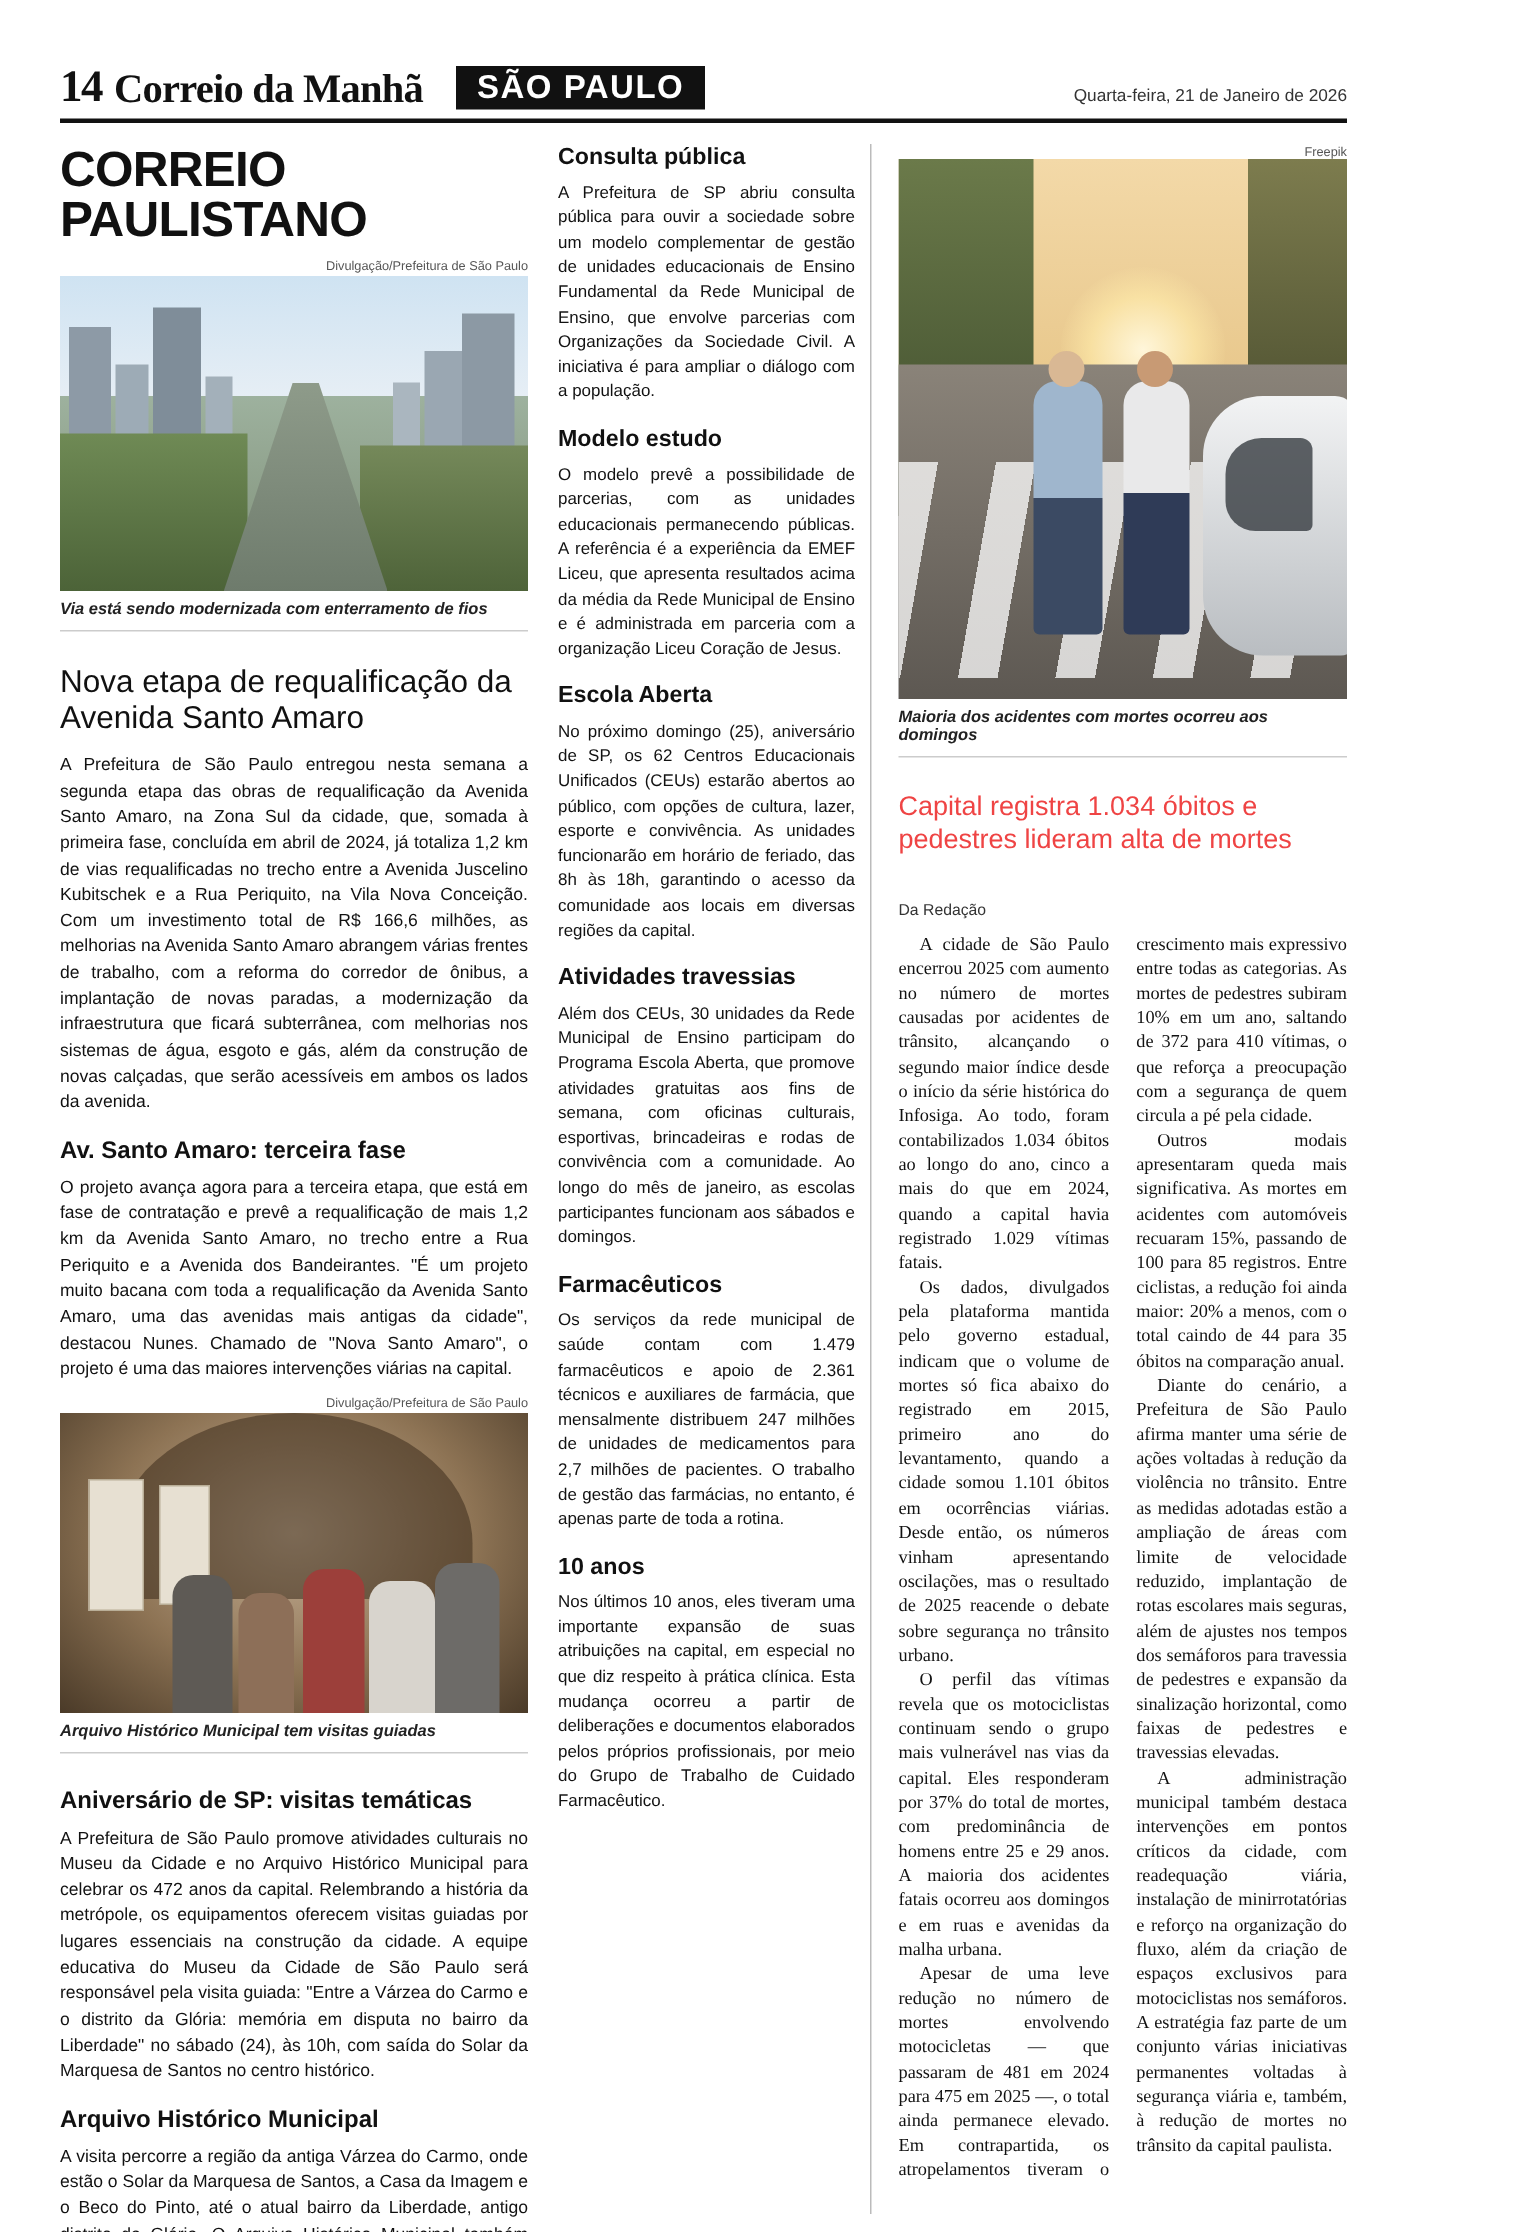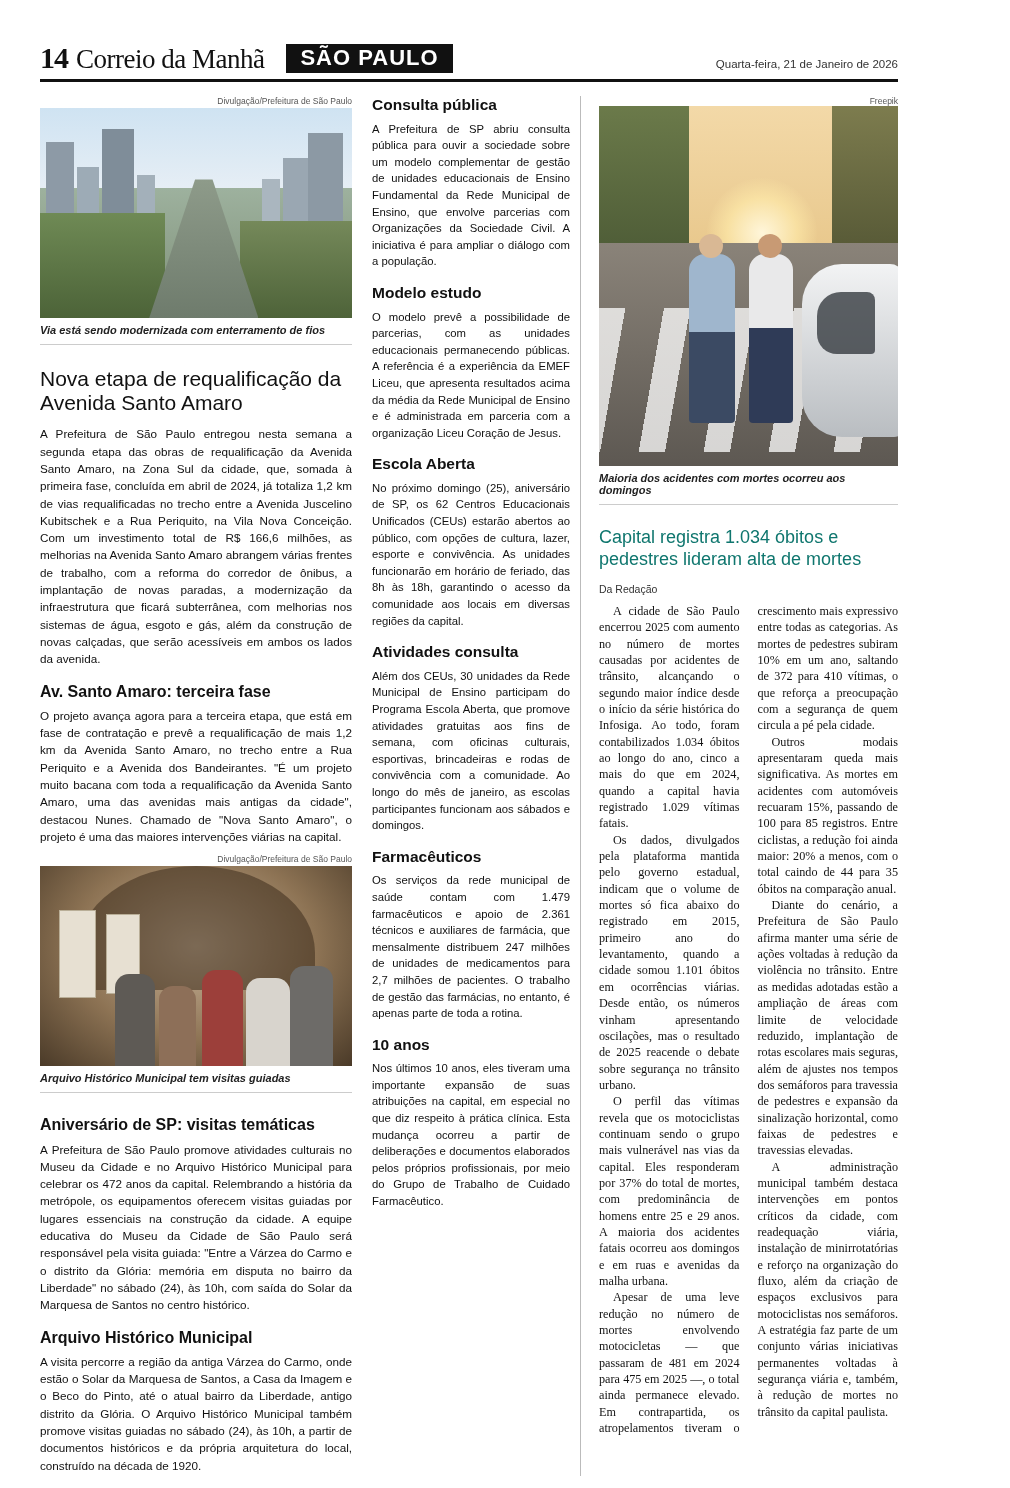--- a/index.html
+++ b/index.html
@@ -32,21 +32,21 @@
     font-size: 30px;
     font-weight: bold;
     font-family: "Liberation Serif", serif;
     line-height: 1;
     margin-right: 8px;
     letter-spacing: -1px;
   }
   .brand {
     font-family: "Liberation Serif", serif;
     font-size: 27px;
-    font-weight: normal;
+    font-weight: bold;
     line-height: 1;
     letter-spacing: -0.5px;
     text-align: center;
   }
   .section-tag {
     background: #111;
     color: #fff;
     font-size: 22px;
     font-weight: bold;
     letter-spacing: 1px;
@@ -170,23 +170,23 @@
 
   h1.lead-title {
     font-size: 45px;
     line-height: 1.0;
     font-weight: bold;
     letter-spacing: -1.5px;
     margin: 8px 0 12px 0;
   }
   .lead-sub {
     font-size: 18px;
-    color: #0f766e;
+    color: #ef4444;
     line-height: 1.22;
-    margin: 0 0 12px 0;
+    margin: 0 0 30px 0;
   }
   .byline { font-size: 10.5px; color: #333; margin-bottom: 8px; }
   .two-col {
     column-count: 2;
     column-gap: 18px;
     font-family: "Liberation Serif", serif;
     font-size: 12.2px;
     line-height: 1.34;
     text-align: justify;
     hyphens: auto;
@@ -204,20 +204,21 @@
     <div class="brand">Correio da Manhã</div>
     <div class="section-tag">SÃO PAULO</div>
     <div class="dateline">Quarta-feira, 21 de Janeiro de 2026</div>
   </div>
 
   <div class="content">
 
     <div class="left-block">
 
       <div class="col-a">
+        <div class="kicker-title">CORREIO PAULISTANO</div>
 
         <div class="credit">Divulgação/Prefeitura de São Paulo</div>
         <div class="photo photo-1">
           <div class="city">
             <div class="sky-haze"></div>
             <div class="bldg" style="left:2%; width:9%; height:46%;"></div>
             <div class="bldg" style="left:12%; width:7%; height:34%; background:#9dabb6;"></div>
             <div class="bldg" style="left:20%; width:10%; height:52%; background:#7f8d99;"></div>
             <div class="bldg" style="left:31%; width:6%; height:30%; background:#a3b0ba;"></div>
             <div class="bldg" style="right:3%; width:11%; height:50%; background:#8c99a4;"></div>
@@ -261,21 +262,21 @@
       <div class="col-b">
         <h3 class="sub-title" style="margin-top:0">Consulta pública</h3>
         <p class="body">A Prefeitura de SP abriu consulta pública para ouvir a sociedade sobre um modelo complementar de gestão de unidades educacionais de Ensino Fundamental da Rede Municipal de Ensino, que envolve parcerias com Organizações da Sociedade Civil. A iniciativa é para ampliar o diálogo com a população.</p>
 
         <h3 class="sub-title">Modelo estudo</h3>
         <p class="body">O modelo prevê a possibilidade de parcerias, com as unidades educacionais permanecendo públicas. A referência é a experiência da EMEF Liceu, que apresenta resultados acima da média da Rede Municipal de Ensino e é administrada em parceria com a organização Liceu Coração de Jesus.</p>
 
         <h3 class="sub-title">Escola Aberta</h3>
         <p class="body">No próximo domingo (25), aniversário de SP, os 62 Centros Educacionais Unificados (CEUs) estarão abertos ao público, com opções de cultura, lazer, esporte e convivência. As unidades funcionarão em horário de feriado, das 8h às 18h, garantindo o acesso da comunidade aos locais em diversas regiões da capital.</p>
 
-        <h3 class="sub-title">Atividades consulta</h3>
+        <h3 class="sub-title">Atividades travessias</h3>
         <p class="body">Além dos CEUs, 30 unidades da Rede Municipal de Ensino participam do Programa Escola Aberta, que promove atividades gratuitas aos fins de semana, com oficinas culturais, esportivas, brincadeiras e rodas de convivência com a comunidade. Ao longo do mês de janeiro, as escolas participantes funcionam aos sábados e domingos.</p>
 
         <h3 class="sub-title">Farmacêuticos</h3>
         <p class="body">Os serviços da rede municipal de saúde contam com 1.479 farmacêuticos e apoio de 2.361 técnicos e auxiliares de farmácia, que mensalmente distribuem 247 milhões de unidades de medicamentos para 2,7 milhões de pacientes. O trabalho de gestão das farmácias, no entanto, é apenas parte de toda a rotina.</p>
 
         <h3 class="sub-title">10 anos</h3>
         <p class="body">Nos últimos 10 anos, eles tiveram uma importante expansão de suas atribuições na capital, em especial no que diz respeito à prática clínica. Esta mudança ocorreu a partir de deliberações e documentos elaborados pelos próprios profissionais, por meio do Grupo de Trabalho de Cuidado Farmacêutico.</p>
       </div>
     </div>
 

